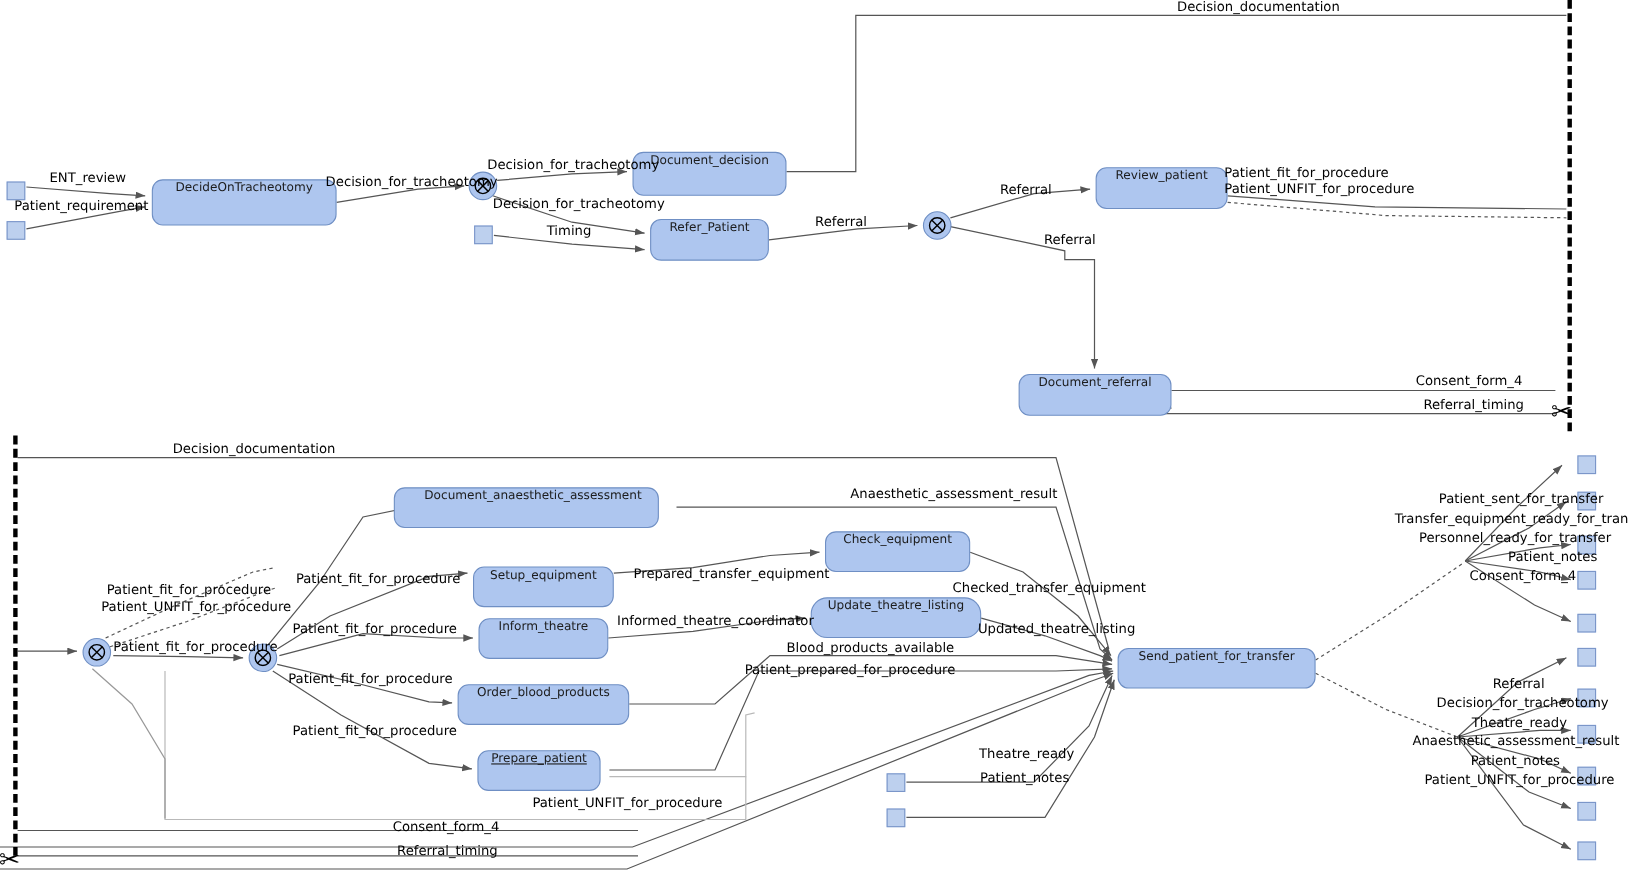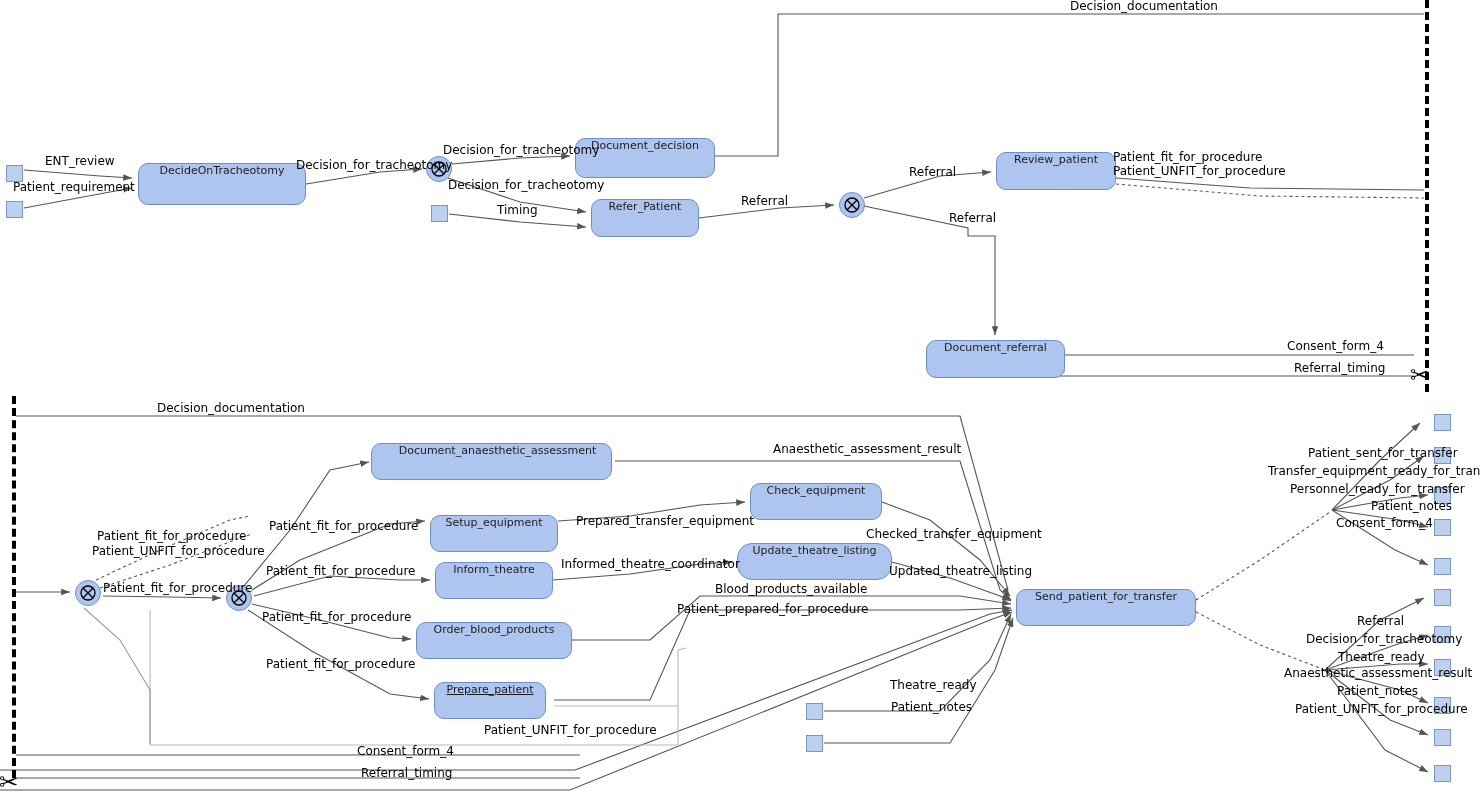--- a/index.html
+++ b/index.html
@@ -166,21 +166,21 @@
   </div>
   <div class="task" style="left:591px;top:199px;width:108px;height:38px;">
     <span>Refer_Patient</span>
   </div>
   <div class="task" style="left:996px;top:152px;width:120px;height:38px;">
     <span>Review_patient</span>
   </div>
   <div class="task" style="left:926px;top:340px;width:139px;height:38px;">
     <span>Document_referral</span>
   </div>
-  <div class="task" style="left:371px;top:443px;width:241px;height:37px;padding-left:12px;">
+  <div class="task" style="left:358px;top:443px;width:241px;height:37px;padding-left:12px;">
     <span>Document_anaesthetic_assessment</span>
   </div>
   <div class="task" style="left:430px;top:503px;width:128px;height:37px;margin-top:12px;">
     <span>Setup_equipment</span>
   </div>
   <div class="task" style="left:750px;top:483px;width:132px;height:37px;">
     <span>Check_equipment</span>
   </div>
   <div class="task" style="left:435px;top:562px;width:118px;height:37px;">
     <span>Inform_theatre</span>

